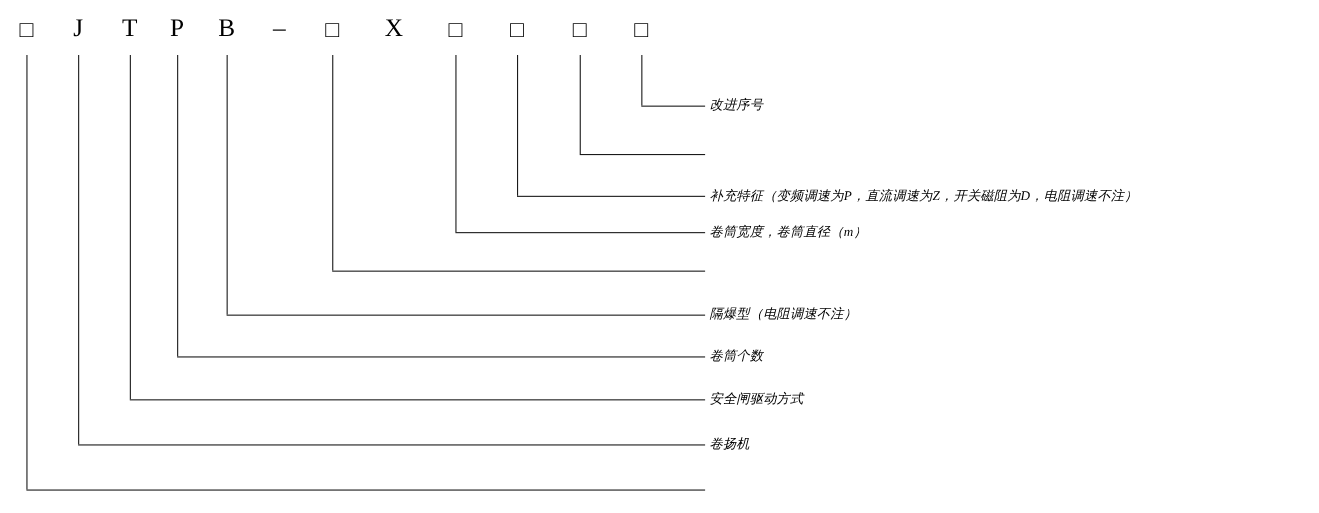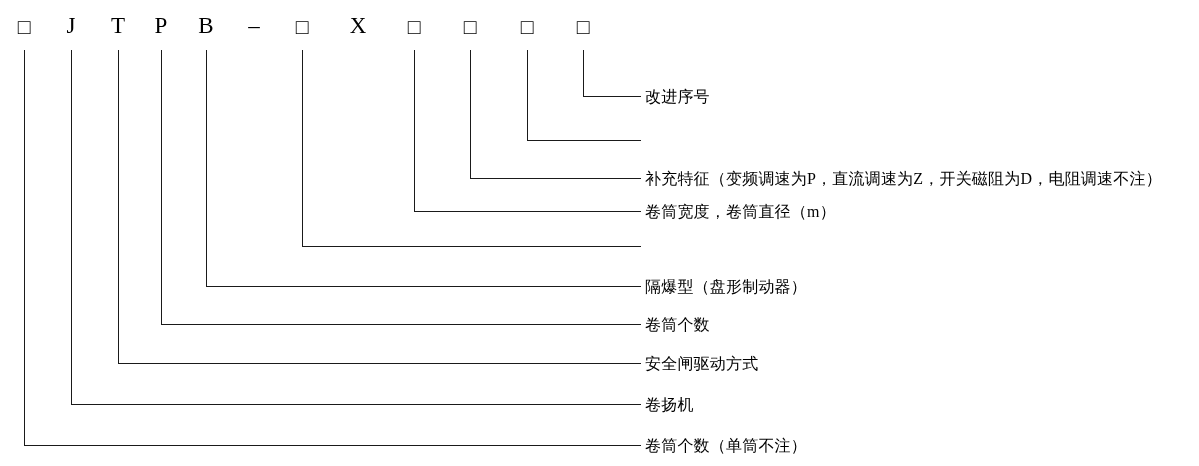--- a/index.html
+++ b/index.html
@@ -48,25 +48,26 @@
   }
   .hline {
     position: absolute;
     height: 1px;
     background: #1a1a1a;
   }
   
   .label {
     position: absolute;
     transform: translateY(-50%);
-    font-size: 16px;
+    font-size: 12px;
     line-height: 19px;
     white-space: nowrap;
     font-family: "Liberation Serif", "DejaVu Serif", serif;
     letter-spacing: 0.2px;
+    font-style: italic;
   }
 </style>
 </head>
 <body>
 
 <div id="canvas">
 
   <div class="code-row">
     <div class="code-cell box" style="left:24px">□</div>
     <div class="code-cell" style="left:71px">J</div>
@@ -108,19 +109,18 @@
 
   <div class="vline" style="left:71px;  top:50px;  height:354px"></div>
   <div class="hline" style="left:71px;  top:404px; width:570px"></div>
 
   <div class="vline" style="left:24px;  top:50px;  height:395px"></div>
   <div class="hline" style="left:24px;  top:445px; width:617px"></div>
 
   <div class="label" style="left:645px; top:96px">改进序号</div>
   <div class="label" style="left:645px; top:178px">补充特征（变频调速为P，直流调速为Z，开关磁阻为D，电阻调速不注）</div>
   <div class="label" style="left:645px; top:211px">卷筒宽度，卷筒直径（m）</div>
-  <div class="label" style="left:645px; top:286px">隔爆型（盘形制动器）</div>
+  <div class="label" style="left:645px; top:286px">隔爆型（电阻调速不注）</div>
   <div class="label" style="left:645px; top:324px">卷筒个数</div>
   <div class="label" style="left:645px; top:363px">安全闸驱动方式</div>
   <div class="label" style="left:645px; top:404px">卷扬机</div>
-  <div class="label" style="left:645px; top:445px">卷筒个数（单筒不注）</div>
 
 </div>
 
 </body></html>

